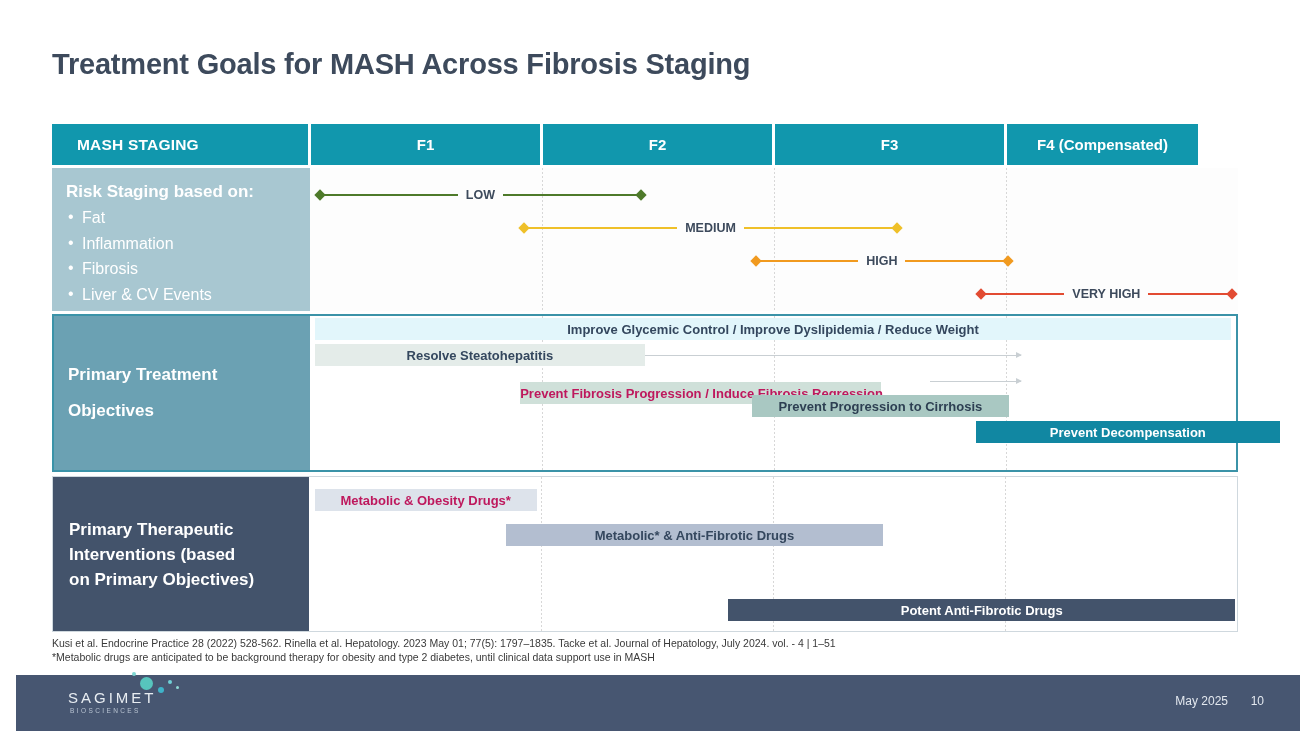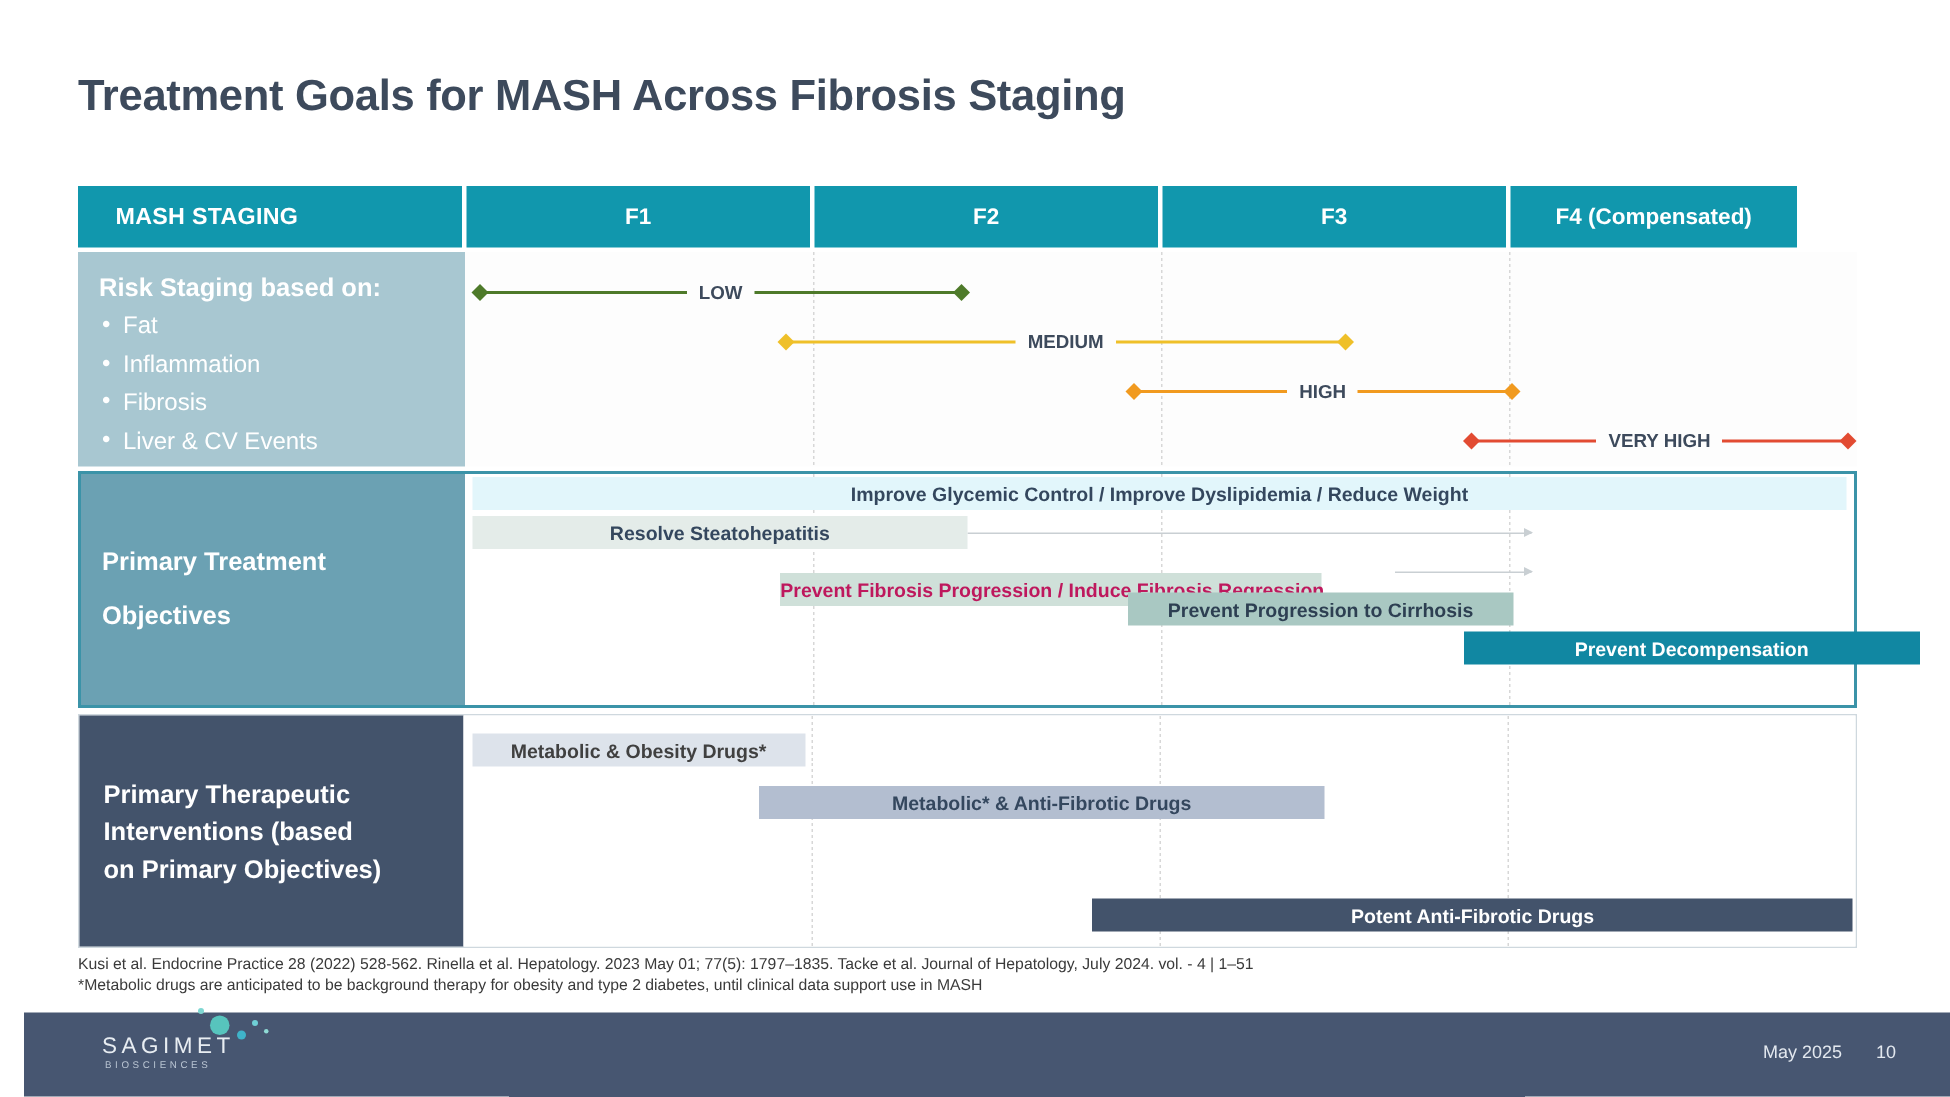--- a/index.html
+++ b/index.html
@@ -211,21 +211,21 @@
 
     <div class="int-band">
       <div class="int-left">
         <div class="txt">Primary Therapeutic<br>Interventions (based<br>on Primary Objectives)</div>
       </div>
       <div class="int-right">
         <div class="vsep" style="left:232px;"></div>
         <div class="vsep" style="left:464px;"></div>
         <div class="vsep" style="left:696px;"></div>
         <div id="int-bars">
-            <div class="bar" style="left: 5.556px; width: 222.24px; top: 12px; background: rgb(221, 227, 235); color: #404040;">
+            <div class="bar" style="left: 5.556px; width: 222.24px; top: 12px; background: rgb(221, 227, 235); color: #be185d;">
               <span class="bar-label">Metabolic &amp; Obesity Drugs*</span>
             </div>
             <div class="bar" style="left: 197px; width: 376.882px; top: 47px; background: rgb(179, 190, 208); color: rgb(52, 71, 94);">
               <span class="bar-label">Metabolic* &amp; Anti-Fibrotic Drugs</span>
             </div>
             <div class="bar" style="left: 419.478px; width: 506.522px; top: 82px; background: rgb(67, 83, 107); color: rgb(255, 255, 255); margin-top: 40px;">
               <span class="bar-label">Potent Anti-Fibrotic Drugs</span>
             </div>
           </div>
       </div>

